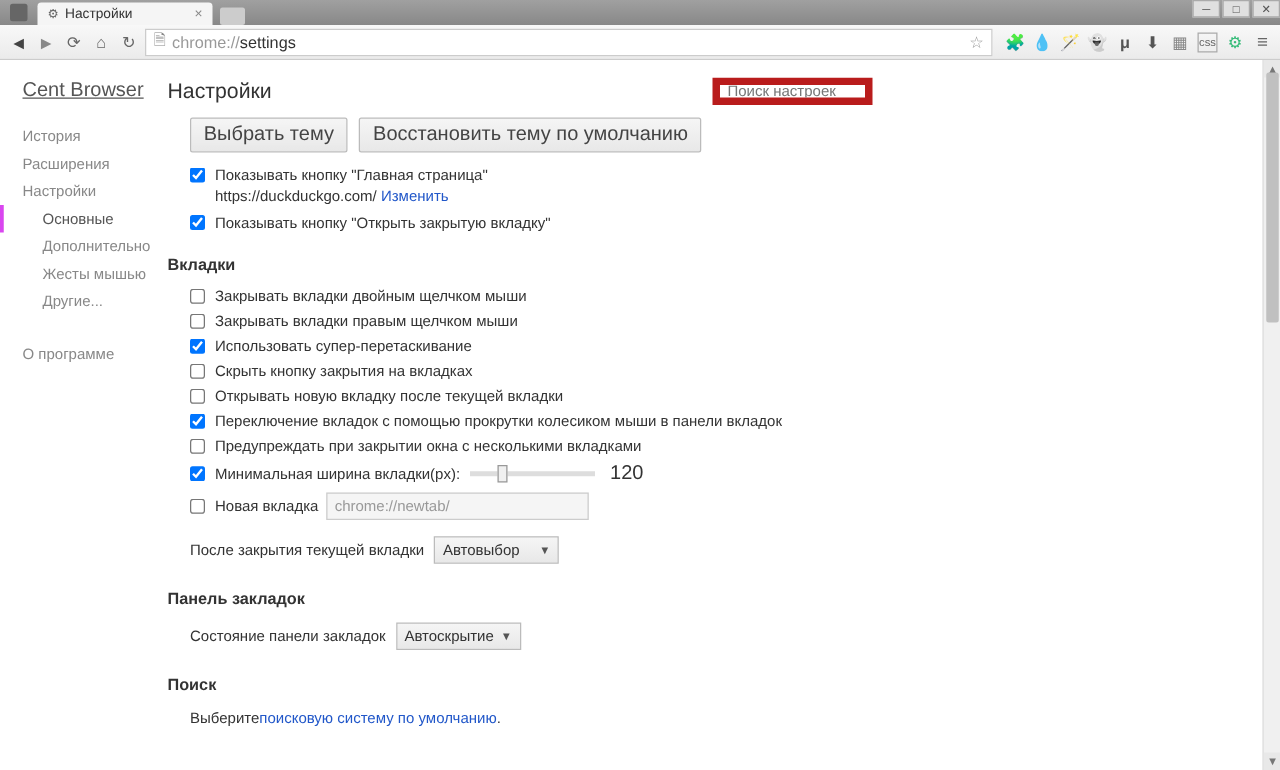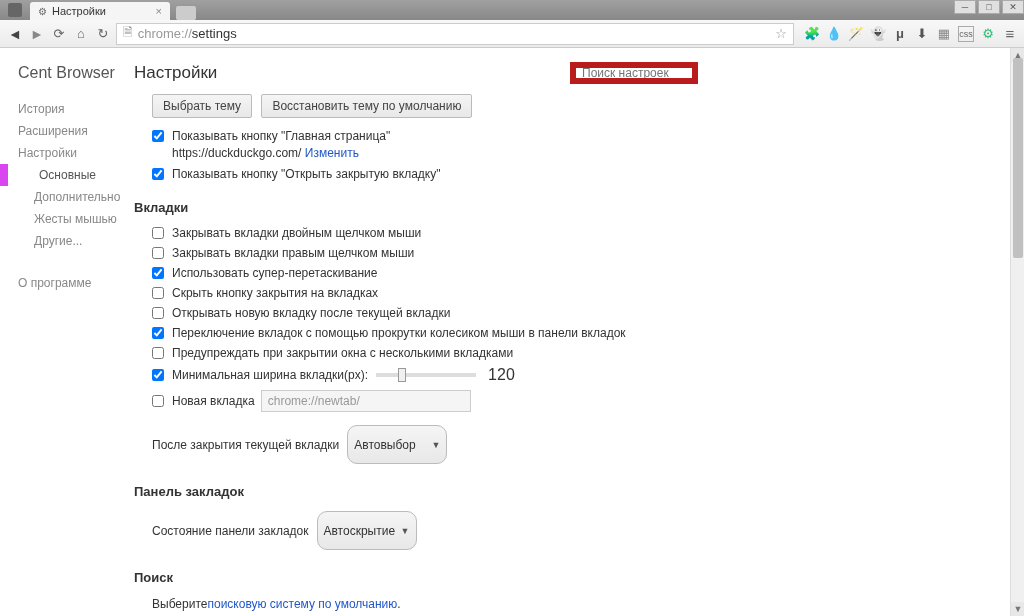--- a/index.html
+++ b/index.html
@@ -25,53 +25,53 @@
 .omnibox { flex: 1; height: 22px; border: 1px solid #ccc; background: #fff; display: flex; align-items: center; padding: 0 6px; font-size: 13px; color: #333; }
 .omnibox .scheme { color: #999; }
 .omnibox .star { margin-left: auto; color: #999; font-size: 13px; }
 .doc-icon { color: #888; margin-right: 5px; font-size: 12px; }
 .ext-icons { display: flex; gap: 6px; align-items: center; padding-left: 6px; }
 .ext-icons span { width: 16px; height: 16px; display: flex; align-items: center; justify-content: center; font-size: 13px; }
 
 
 .content { display: flex; height: calc(616px - 48px); position: relative; }
 .sidebar { width: 122px; padding: 16px 0 0 18px; font-size: 12px; color: #888; }
-.brand { font-size: 16px; color: #555; margin-bottom: 16px; }
+.brand { font-size: 16px; color: #555; margin-bottom: 16px; text-decoration: underline; }
 .side-item { padding: 4px 0; cursor: pointer; }
 .side-sub { padding: 4px 0 4px 16px; cursor: pointer; }
-.side-sub.active { color: #555; border-left: 8px solid #d946ef; margin-left: -18px; padding-left: 31px; }
+.side-sub.active { color: #555; border-left: 3px solid #d946ef; margin-left: -18px; padding-left: 31px; }
 .side-gap { height: 20px; }
 
 .main { flex: 1; padding: 14px 0 0 12px; position: relative; overflow: hidden; }
 .settings-scroll { height: 100%; overflow-y: hidden; padding-right: 16px; }
 .page-header { display: flex; align-items: center; margin-bottom: 10px; }
 h1 { font-size: 17px; font-weight: normal; color: #333; }
 .search-box { margin-left: auto; margin-right: 310px; }
 .search-box input { width: 128px; height: 22px; border: 6px solid #b91c1c; padding: 0 6px; font-size: 12px; color: #999; }
 
 h2 { font-size: 13px; font-weight: bold; color: #333; margin: 8px 0 8px 0; }
 .section-body { padding-left: 18px; }
 
-.btn { display: inline-block; padding: 4px 10px; border: 1px solid #bbb; background: linear-gradient(#f5f5f5,#e8e8e8); font-size: 12px; color: #444; cursor: pointer; margin-right: 6px; margin-bottom: 8px; border-radius: 2px; }
+.btn { display: inline-block; padding: 4px 10px; border: 1px solid #bbb; background: linear-gradient(#f5f5f5,#e8e8e8); font-size: 16px; color: #444; cursor: pointer; margin-right: 6px; margin-bottom: 8px; border-radius: 2px; }
 
 .check-row { display: flex; align-items: center; padding: 3px 0; font-size: 12px; color: #333; }
 .check-row input[type=checkbox] { margin-right: 8px; width: 12px; height: 12px; }
 .indent-row { padding-left: 20px; font-size: 12px; color: #333; padding-bottom: 4px; }
 .indent-row a, .link { color: #2157c9; text-decoration: none; cursor: pointer; }
 
 .slider-row { display: flex; align-items: center; padding: 3px 0; }
 .slider { width: 100px; height: 4px; background: #ddd; position: relative; margin: 0 8px; }
 .slider .thumb { position: absolute; top: -5px; left: 22px; width: 8px; height: 14px; background: #f0f0f0; border: 1px solid #999; }
 .slider-val { font-size: 16px; color: #333; margin-left: 4px; }
 
 .text-input-inline { width: 210px; height: 22px; border: 1px solid #ccc; background: #f5f5f5; padding: 0 6px; font-size: 12px; color: #999; }
 
 .row-label { display: flex; align-items: center; padding: 4px 0; }
 .row-label span.lbl { margin-right: 8px; }
-.select { display: inline-flex; align-items: center; justify-content: space-between; width: 100px; height: 39px; border: 1px solid #bbb; background: linear-gradient(#f5f5f5,#e8e8e8); padding: 0 6px; font-size: 12px; cursor: pointer; border-radius: 10px; }
+.select { display: inline-flex; align-items: center; justify-content: space-between; width: 100px; height: 22px; border: 1px solid #bbb; background: linear-gradient(#f5f5f5,#e8e8e8); padding: 0 6px; font-size: 12px; cursor: pointer; border-radius: 0; }
 .select .arrow { font-size: 9px; color: #555; }
 
 .scrollbar { position: absolute; right: 0; top: 0; width: 14px; height: 100%; background: #f0f0f0; border-left: 1px solid #ddd; }
 .scroll-thumb { position: absolute; left: 2px; top: 10px; width: 10px; height: 200px; background: #c0c0c0; border-radius: 2px; }
 .scroll-btn { position: absolute; left: 0; width: 14px; height: 14px; font-size: 9px; color: #777; display: flex; align-items: center; justify-content: center; background: #e8e8e8; }
 .scroll-btn.up { top: 0; }
 .scroll-btn.down { bottom: 0; }
 </style>
 </head>
 <body>

